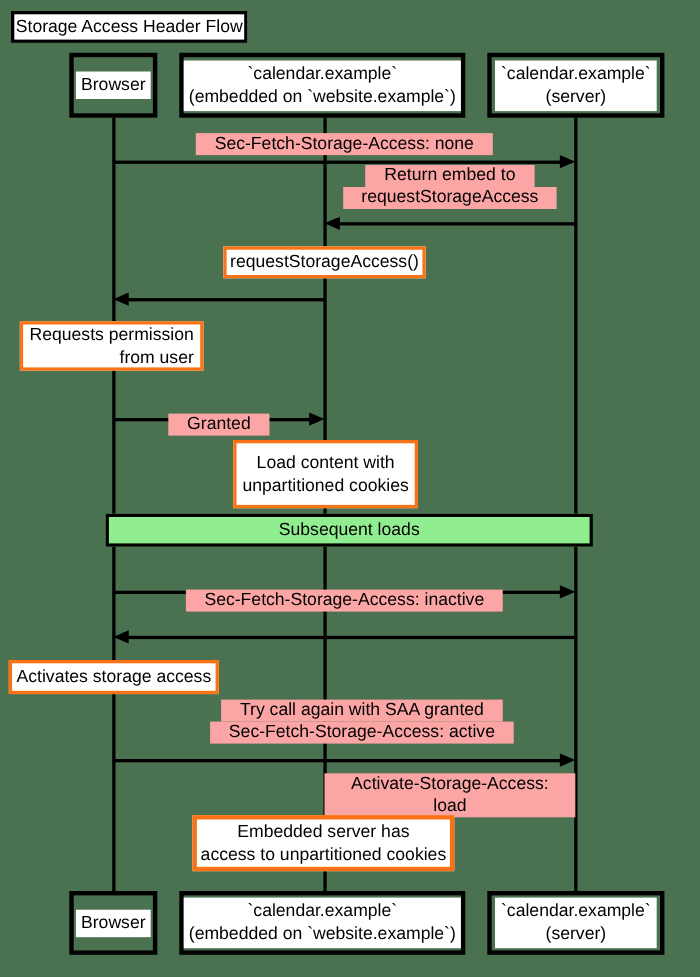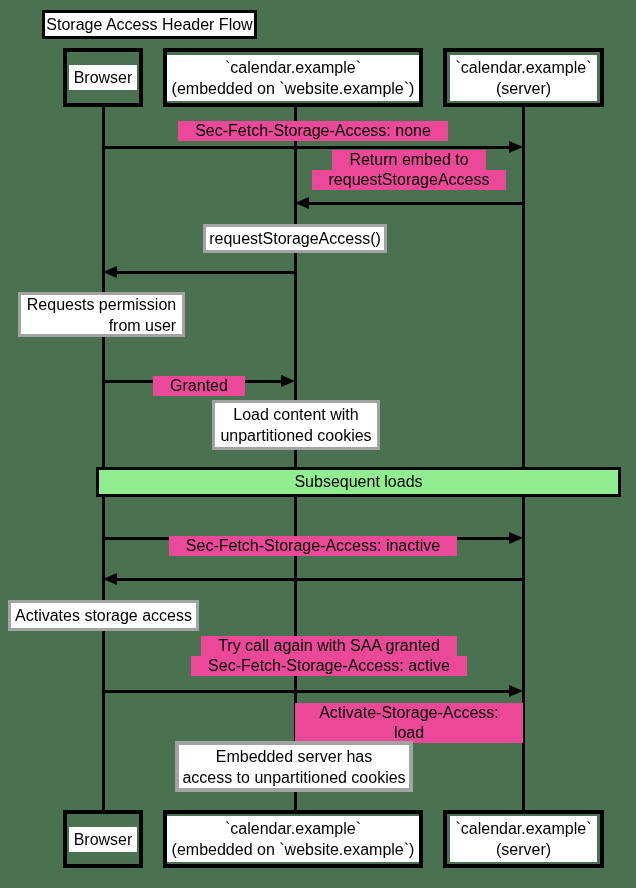--- a/index.html
+++ b/index.html
@@ -5,31 +5,31 @@
   html,body{margin:0;padding:0;background:#4a7150;}
   #canvas{
     position:relative;width:636px;height:888px;background:#4a7150;
     font-family:"Liberation Sans",sans-serif;color:#000;overflow:hidden;
   }
   .lifeline{position:absolute;top:107px;height:703px;width:3px;background:#000;z-index:1;}
   .arrow-line{position:absolute;height:3px;background:#000;z-index:2;}
   .head-r{position:absolute;width:0;height:0;border-top:6px solid transparent;border-bottom:6px solid transparent;border-left:14px solid #000;z-index:2;}
   .head-l{position:absolute;width:0;height:0;border-top:6px solid transparent;border-bottom:6px solid transparent;border-right:14px solid #000;z-index:2;}
   .msg-label{position:absolute;text-align:center;font-size:16px;line-height:20px;z-index:3;}
-  .msg-label .chip{display:inline-block;background:#ec4899;padding:0 17px;}
-  .note{position:absolute;background:#fff;border:3px solid #a3a3a3;box-sizing:border-box;
+  .msg-label .chip{display:inline-block;background:#fca5a5;padding:0 17px;}
+  .note{position:absolute;background:#fff;border:3px solid #f97316;box-sizing:border-box;
         display:flex;align-items:center;justify-content:center;text-align:center;
         font-size:16px;line-height:21px;z-index:3;white-space:nowrap;}
   .pbox{position:absolute;border:4px solid #000;box-sizing:border-box;
         display:flex;align-items:center;justify-content:center;z-index:3;}
   .pchip{background:#fff;padding:2px 5px;text-align:center;font-size:16px;line-height:21px;white-space:nowrap;}
   .titlebox{position:absolute;left:10px;top:10px;width:215px;height:29px;background:#fff;
         border:3px solid #000;box-sizing:border-box;display:flex;align-items:center;
-        justify-content:center;font-size:16px;z-index:3;white-space:nowrap;margin-left:32px;}
-  .divider{position:absolute;left:96px;top:467px;width:525px;height:30px;background:#90ee90;
+        justify-content:center;font-size:16px;z-index:3;white-space:nowrap;}
+  .divider{position:absolute;left:96px;top:467px;width:443px;height:30px;background:#90ee90;
         border:3px solid #000;box-sizing:border-box;display:flex;align-items:center;
         justify-content:center;font-size:16px;z-index:3;}
 </style>
 </head>
 <body>
 
 <div id="canvas">
 
   <div class="titlebox">Storage Access Header Flow</div>
 
@@ -78,21 +78,21 @@
       <div>from user</div>
     </div>
   </div>
 
   <div class="msg-label" style="left:103px;top:376px;width:192px;">
     <span class="chip">Granted</span>
   </div>
   <div class="arrow-line" style="left:103px;top:379.5px;width:180px;"></div>
   <div class="head-r" style="left:281px;top:375px;"></div>
 
-  <div class="note" style="left:212px;top:400px;width:168px;height:50px;">
+  <div class="note" style="left:212px;top:400px;width:168px;height:62px;">
     <div>
       <div>Load content with</div>
       <div>unpartitioned cookies</div>
     </div>
   </div>
 
   <div class="divider">
     <span>Subsequent loads</span>
   </div>
 

